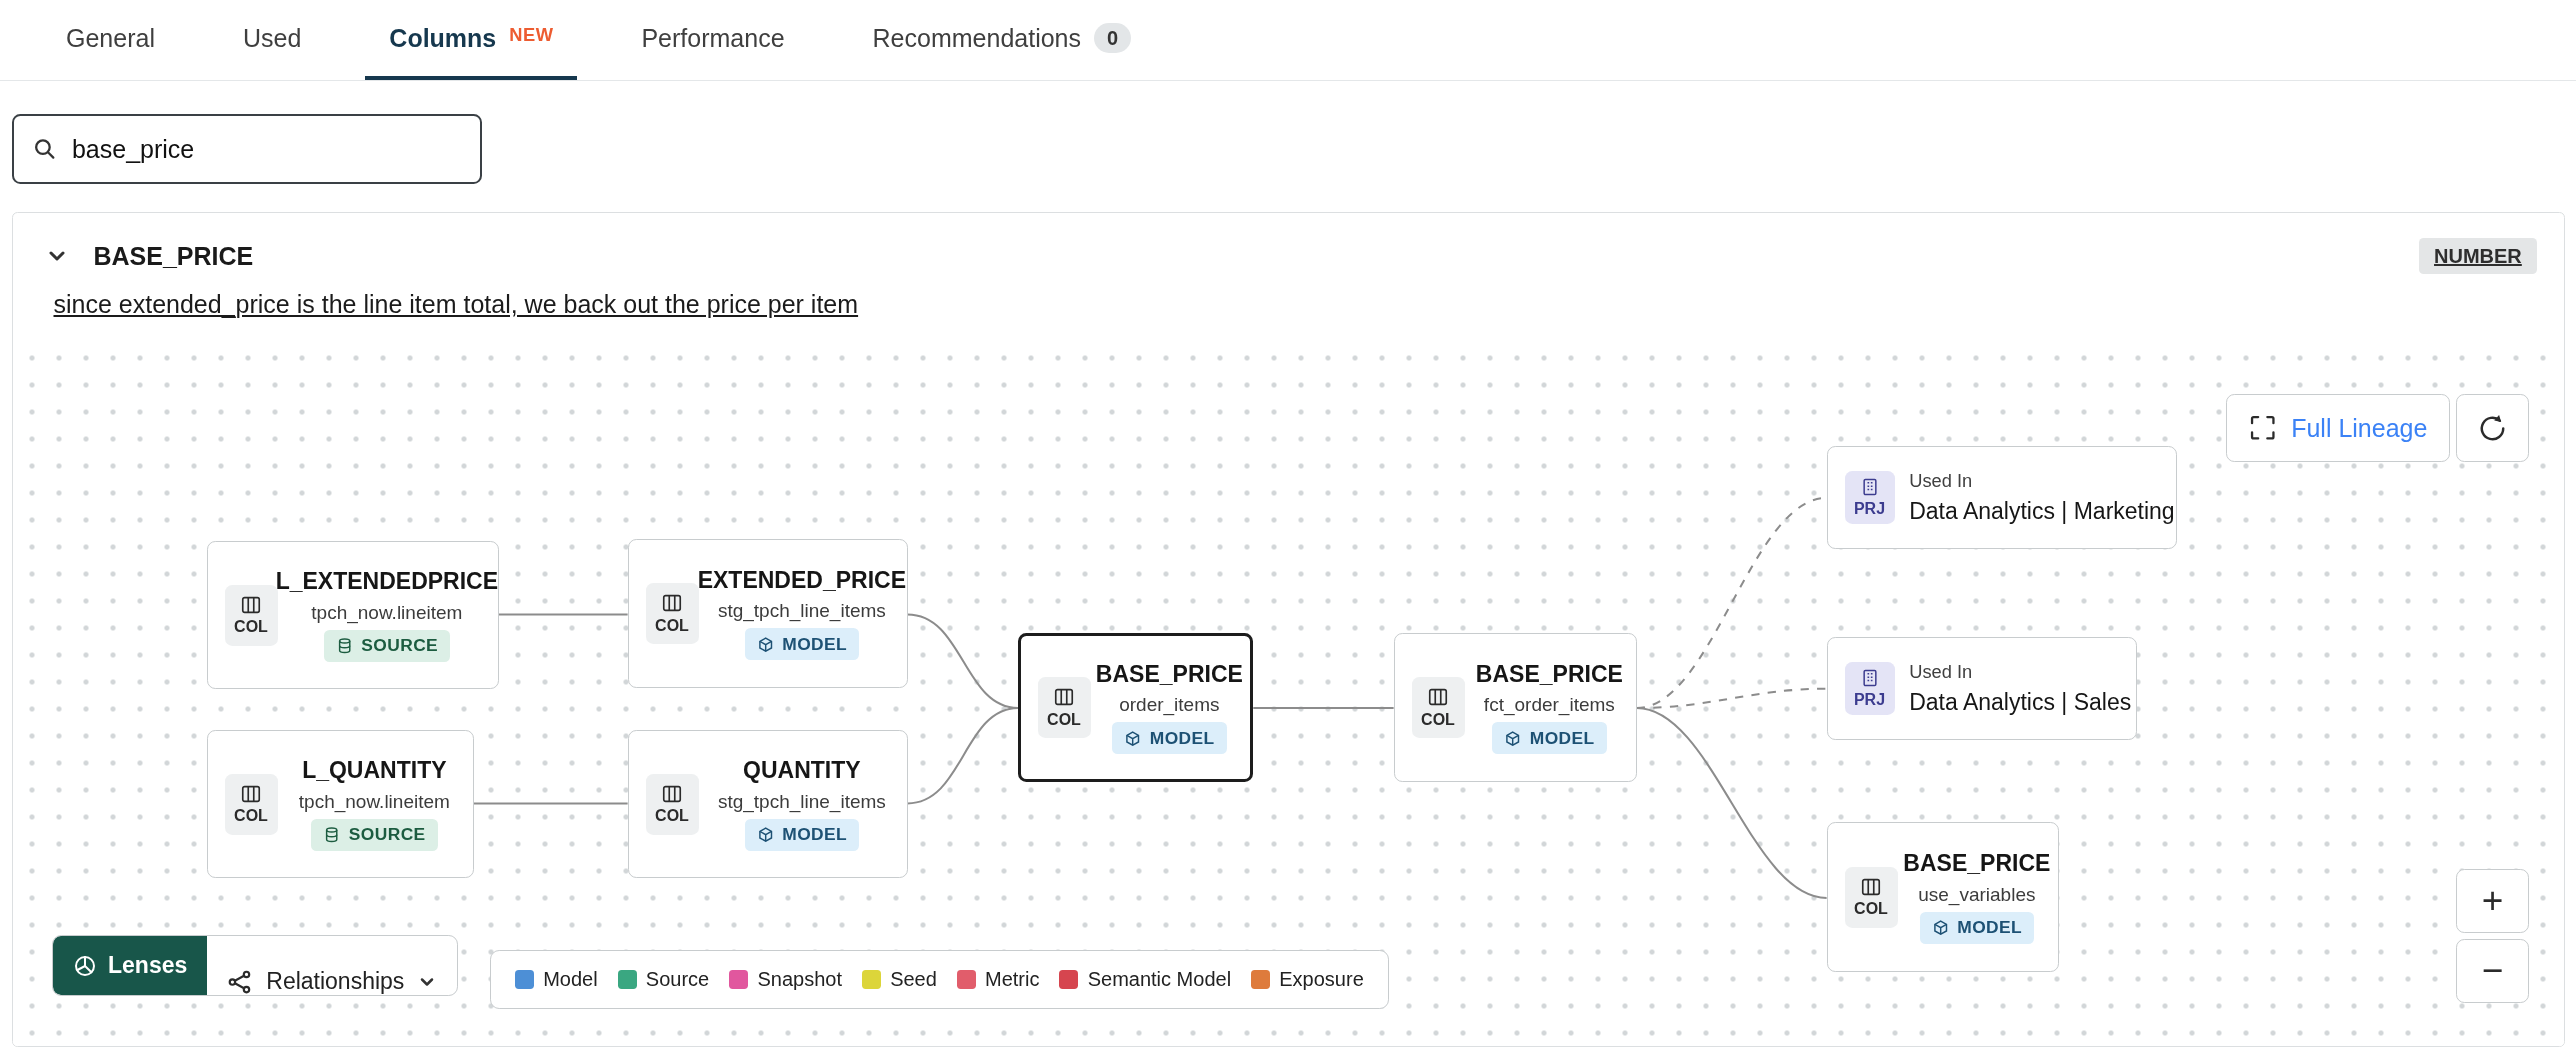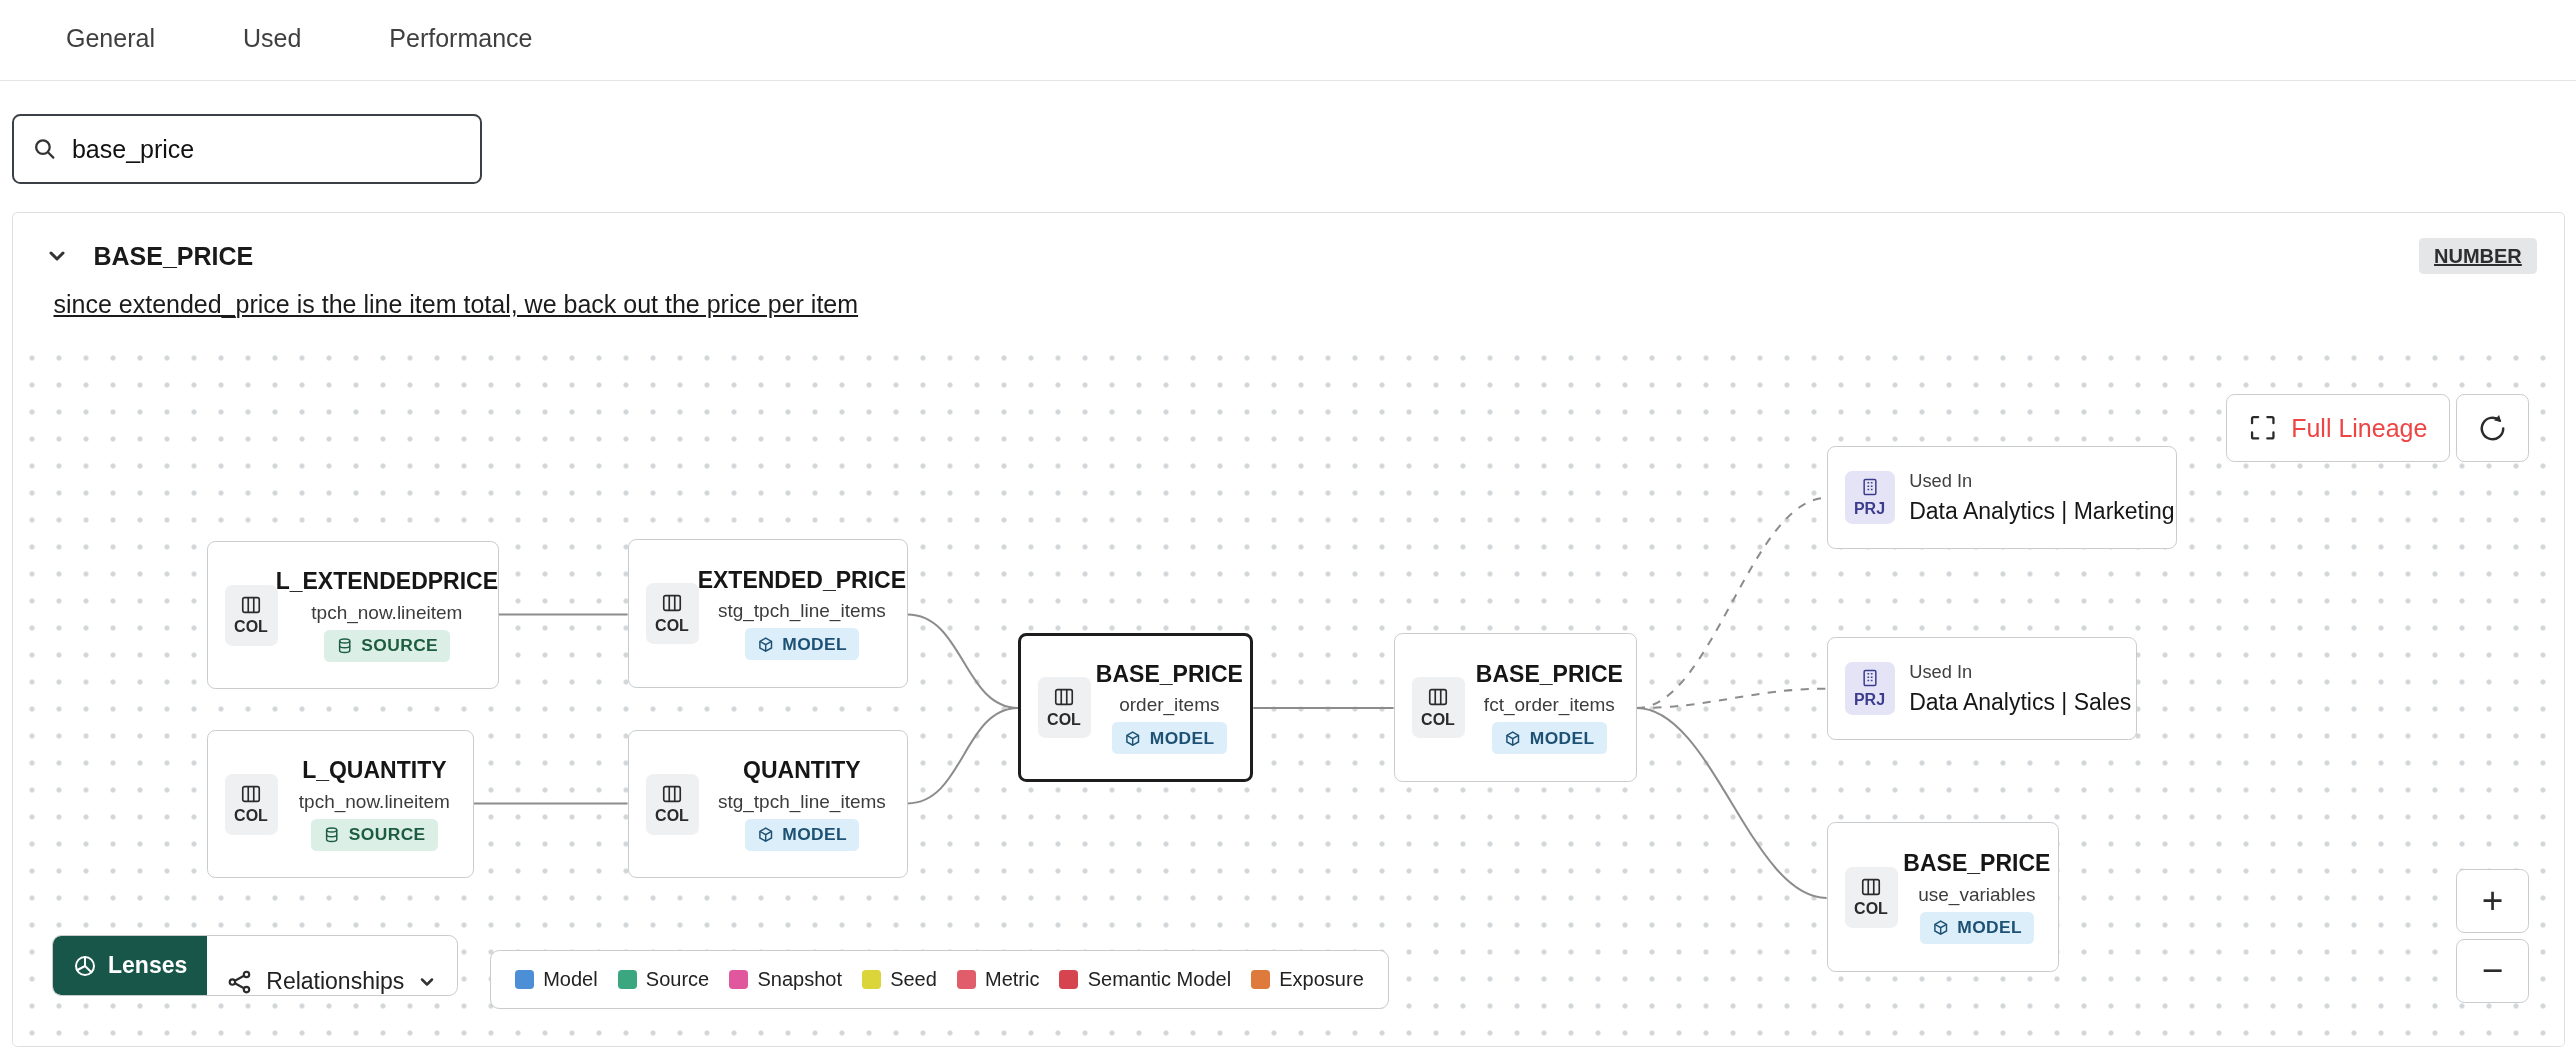--- a/index.html
+++ b/index.html
@@ -48,21 +48,21 @@
   .node-body.left { align-items:flex-start; }
   .node-title { font-size:23px; font-weight:600; color:#161616; white-space:nowrap; }
   .node-subtitle { font-size:19px; color:#3c3c3c; white-space:nowrap; }
   .node-kicker { font-size:18.3px; color:#404040; }
   .badge { display:inline-flex; align-items:center; gap:8.3px; font-size:17.4px; font-weight:600; letter-spacing:0.4px; padding:5.5px 12px; border-radius:5.5px; }
   .badge-model { background:#dceefa; color:#1d5174; }
   .badge-source { background:#dcefe6; color:#1c5c40; }
 
   
   .btn { position:absolute; z-index:3; background:#fff; border:1.8px solid #c8ccce; border-radius:8.3px; display:flex; align-items:center; justify-content:center; cursor:pointer; }
-  .full-lineage { left:2213px; top:55px; height:68px; padding:0 22px; gap:14.7px; font-size:25px; color:#ef4444; }
+  .full-lineage { left:2213px; top:55px; height:68px; padding:0 22px; gap:14.7px; font-size:25px; color:#3b82f6; }
   .refresh { left:2443px; top:55px; width:73px; height:68px; }
   .zoom-in  { left:2443px; top:530px; width:73px; height:64px; font-size:37px; font-weight:300; color:#2b2b2b; }
   .zoom-out { left:2443px; top:600px; width:73px; height:64px; font-size:37px; font-weight:300; color:#2b2b2b; }
 
   
   .lens-bar { position:absolute; z-index:3; left:39px; top:596px; height:61px; background:#fff; border:1.8px solid #c8ccce; border-radius:9.2px; display:flex; align-items:flex-end; overflow:hidden; }
   .lenses-seg { height:100%; display:flex; align-items:center; gap:11px; padding:0 20px; background:#18564a; color:#fff; font-size:23px; font-weight:600; border-radius:7.3px 0 0 7.3px; cursor:pointer; }
   .rel-seg { display:flex; align-items:center; gap:13px; padding:0 20px; font-size:23px; color:#222; cursor:pointer; }
   .legend { position:absolute; z-index:3; left:477px; top:611px; height:59px; background:#fff; border:1.8px solid #c8ccce; border-radius:9.2px; display:flex; align-items:center; gap:20px; padding:0 24px; }
   .legend-item { display:flex; align-items:center; gap:9.2px; font-size:20px; color:#222; white-space:nowrap; }
@@ -71,23 +71,31 @@
 </head>
 <body>
 
 <div class="tabbar">
   <div class="tab">
       <span>General</span>
     </div>
   <div class="tab">
       <span>Used</span>
     </div>
+  <div class="tab active">
+    <span>Columns</span>
+    <span class="tab-new">NEW</span>
+  </div>
   <div class="tab">
       <span>Performance</span>
     </div>
+  <div class="tab">
+    <span>Recommendations</span>
+    <span class="tab-count">0</span>
+  </div>
 </div>
 
 <div class="search-row">
   <div class="search-box">
     <svg viewBox="0 0 24 24" width="27.5" height="27.5" fill="none" stroke="#333" stroke-width="2.2" stroke-linecap="round">
         <circle cx="10.5" cy="10.5" r="6.5"></circle>
         <path d="m15.6 15.6 4.9 4.9"></path>
       </svg>
     <input type="text" value="base_price" style="">
   </div>

